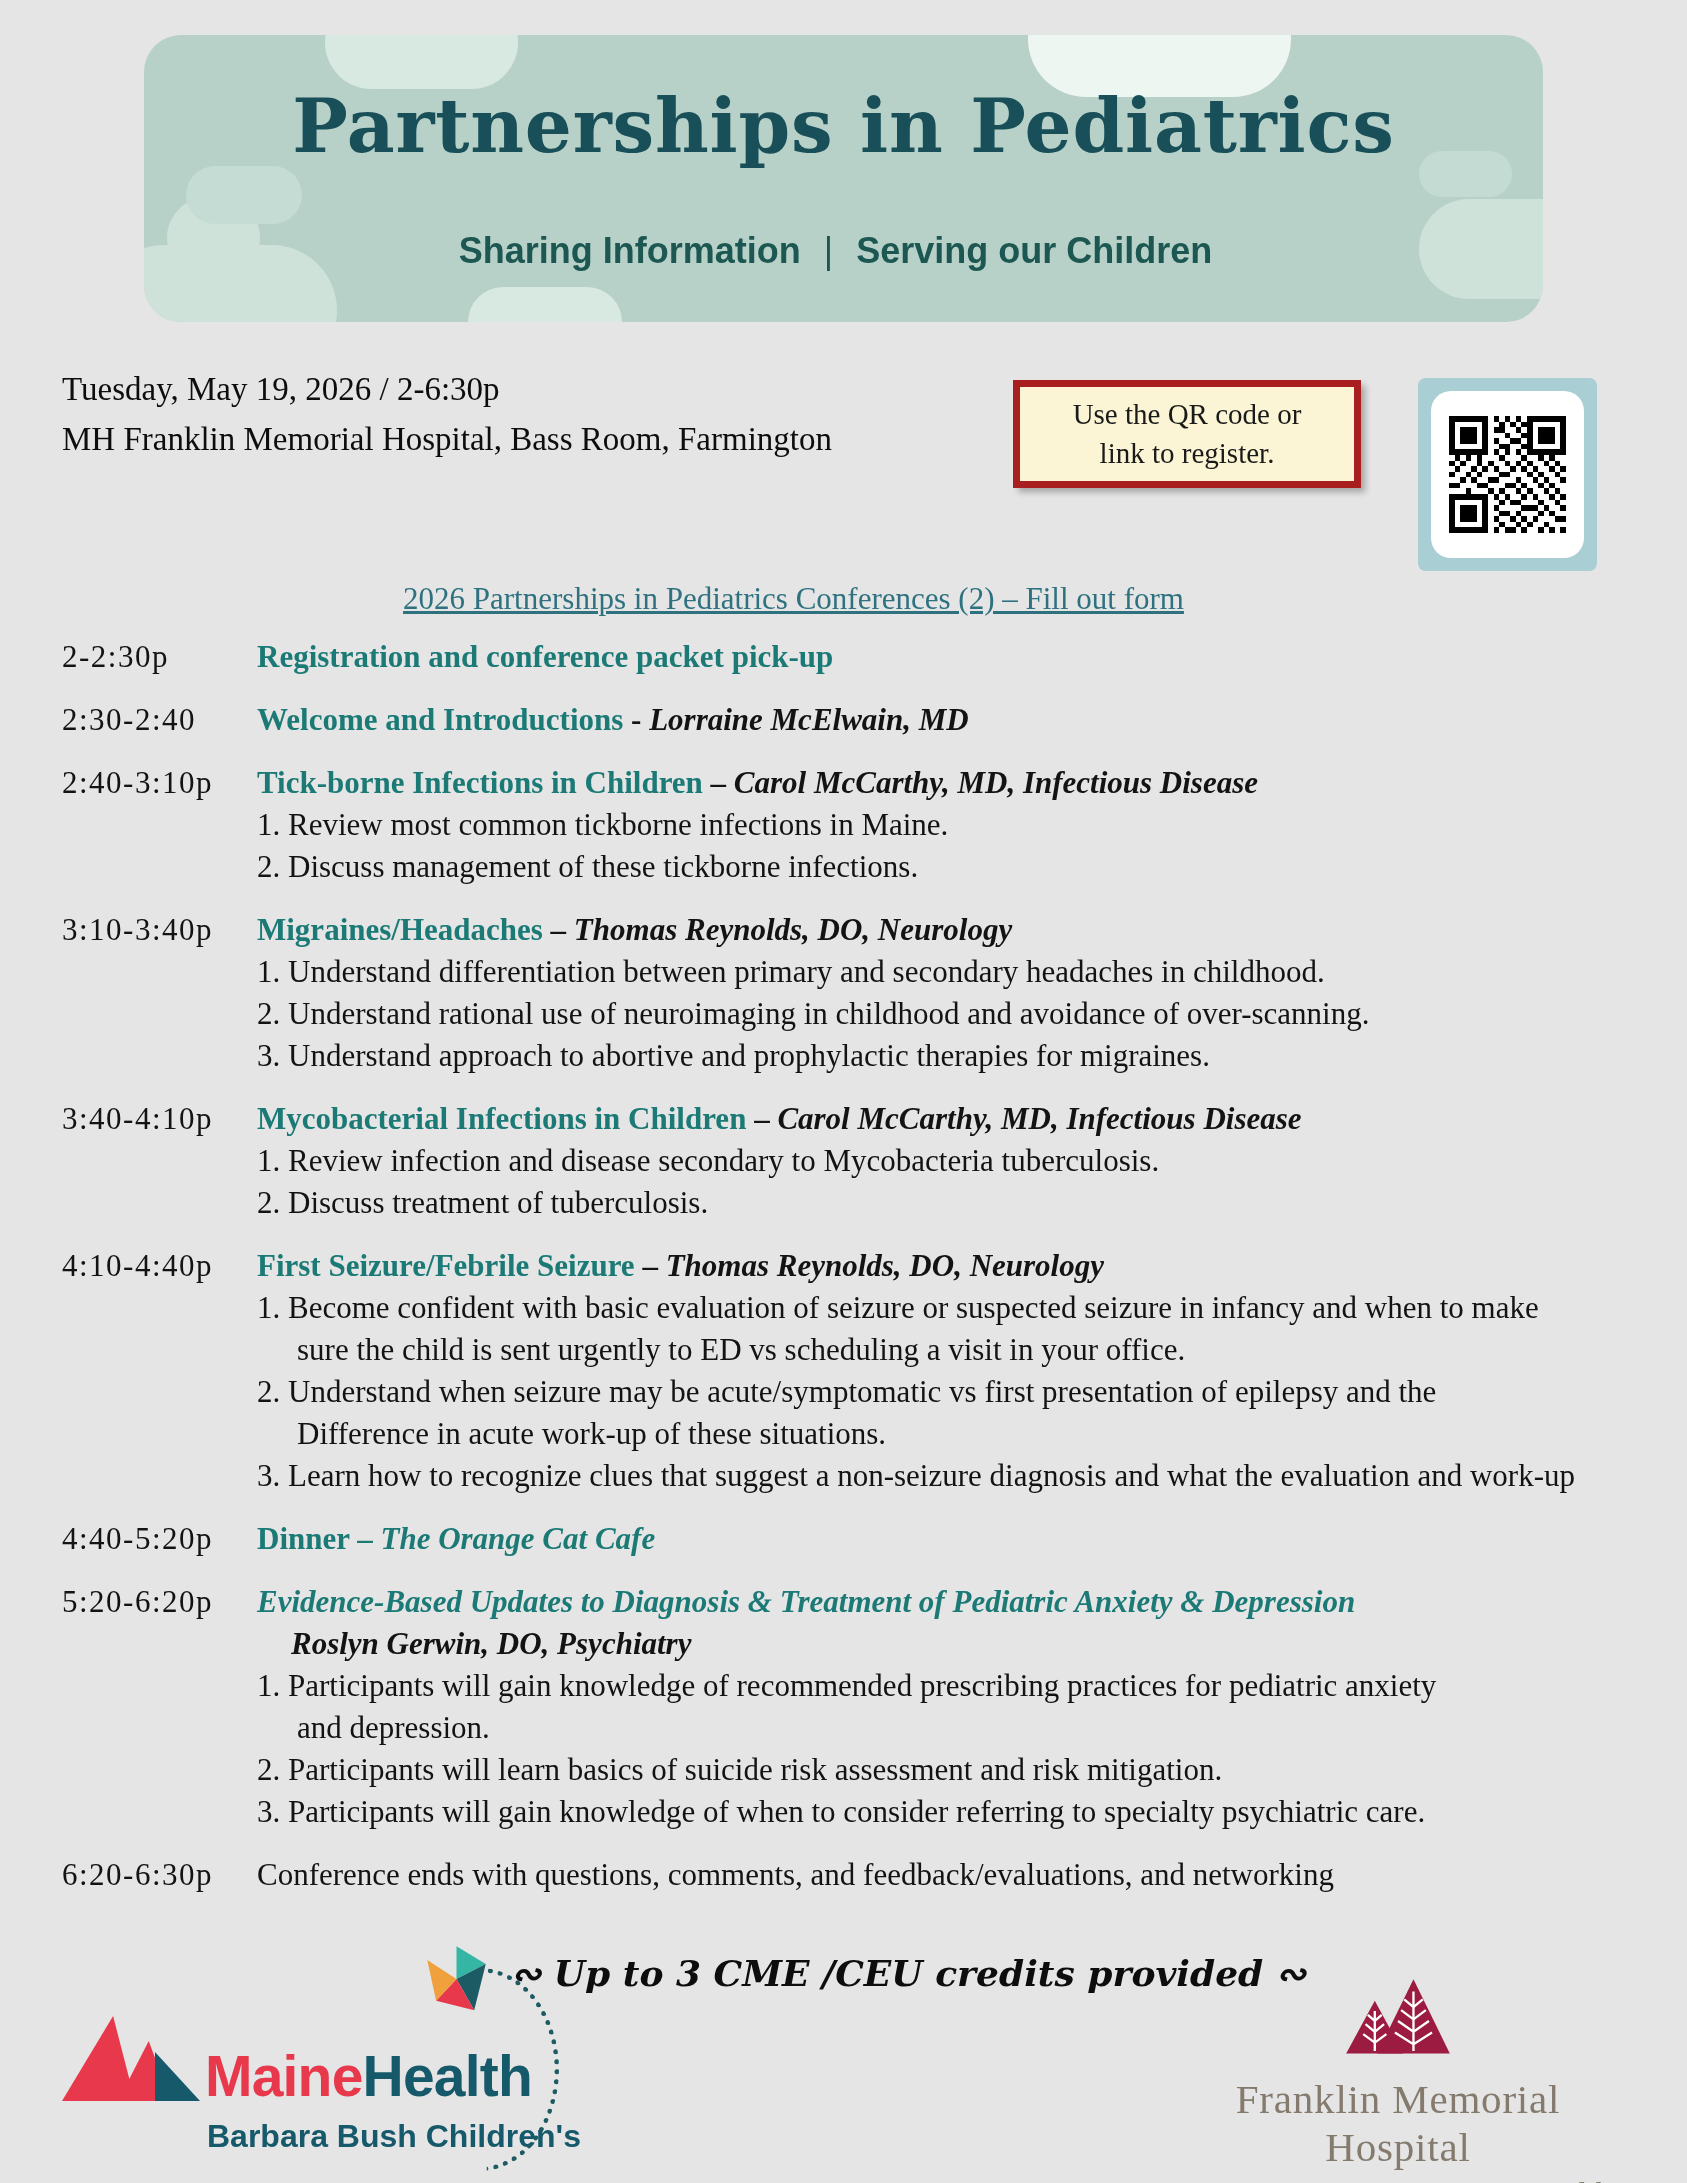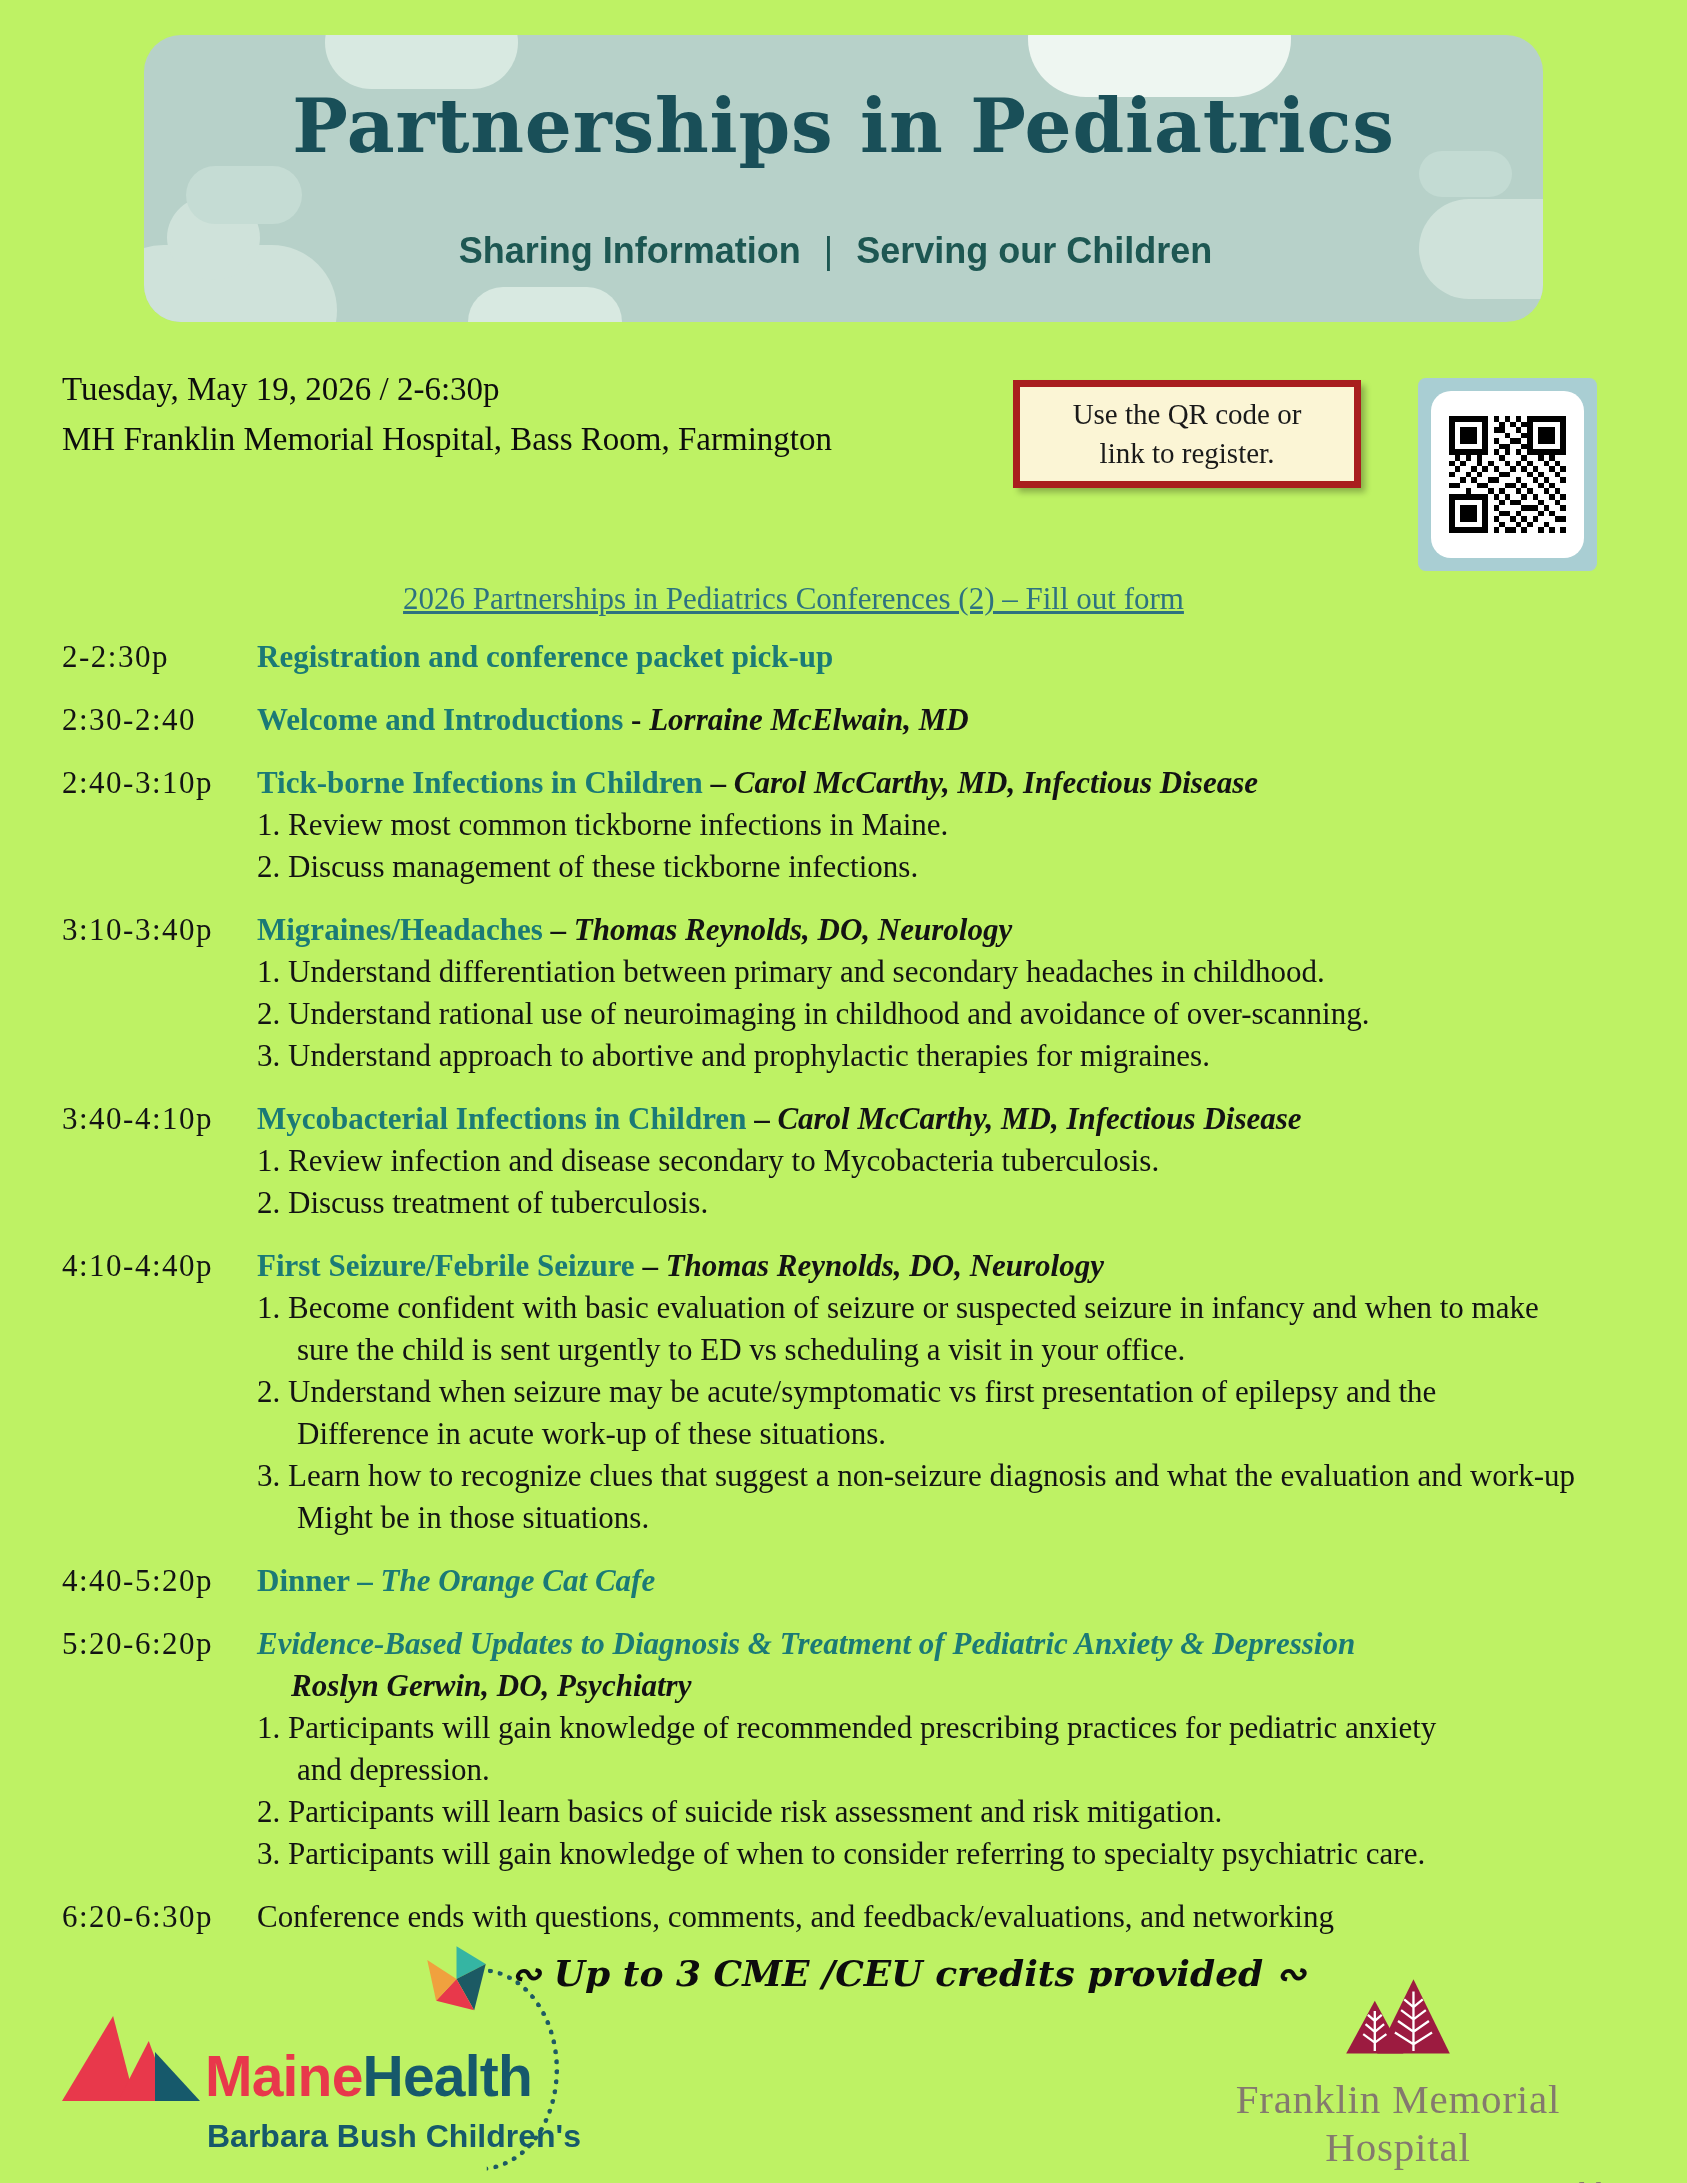--- a/index.html
+++ b/index.html
@@ -1,16 +1,16 @@
 <!DOCTYPE html>
 <html style="font-size:12.4px"><head>
 <meta charset="utf-8">
 <style>
   html,body{margin:0;padding:0;background:#ffffff;}
-  #page{position:relative;width:1687px;height:2183px;background:#bef264;
+  #page{position:relative;width:1687px;height:2183px;background:#e5e5e5;
         font-family:"Liberation Serif",serif;color:#131313;overflow:hidden;}
 
   
   .banner{position:absolute;left:144px;top:35px;width:1399px;height:287px;
           background:#b7d1c9;border-radius:37px;overflow:hidden;}
   .cloud{position:absolute;background:#cfe2da;border-radius:772px;}
   .c1{left:181px;top:-39px;width:193px;height:93px;background:#d8e9e1;}
   .c2{left:884px;top:-54px;width:263px;height:116px;background:#eef6f1;}
   .c3{left:-46px;bottom:-54px;width:239px;height:131px;}
   .c3b{left:23px;bottom:42px;width:93px;height:85px;border-radius:50%;}
@@ -175,21 +175,20 @@
 
     <div class="row">
       <div class="time">4:10-4:40p</div>
       <div class="content">
         <div class="heading"><span class="tt">First Seizure/Febrile Seizure</span><span class="sep"> – </span><span class="sp">Thomas Reynolds, DO, Neurology</span></div>
         <div class="obj">1. Become confident with basic evaluation of seizure or suspected seizure in infancy and when to make</div>
         <div class="obj cont">sure the child is sent urgently to ED vs scheduling a visit in your office.</div>
         <div class="obj">2. Understand when seizure may be acute/symptomatic vs first presentation of epilepsy and the</div>
         <div class="obj cont">Difference in acute work-up of these situations.</div>
         <div class="obj">3. Learn how to recognize clues that suggest a non-seizure diagnosis and what the evaluation and work-up</div>
-        <div class="obj cont">Might be in those situations.</div>
       </div>
     </div>
 
     <div class="row">
       <div class="time">4:40-5:20p</div>
       <div class="content">
         <div class="heading"><span class="tt">Dinner</span><span class="sep-teal"> – </span><span class="sp-teal">The Orange Cat Cafe</span></div>
       </div>
     </div>
 

